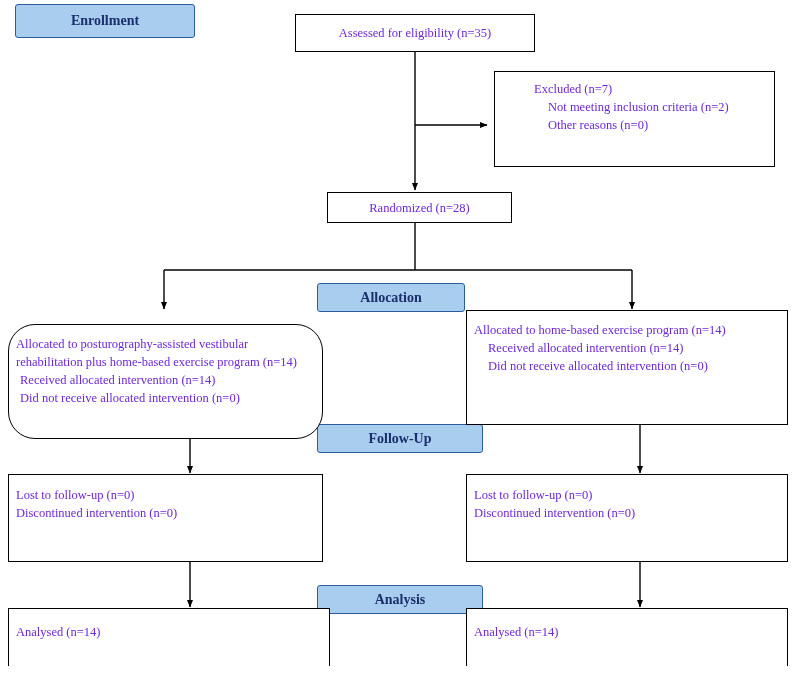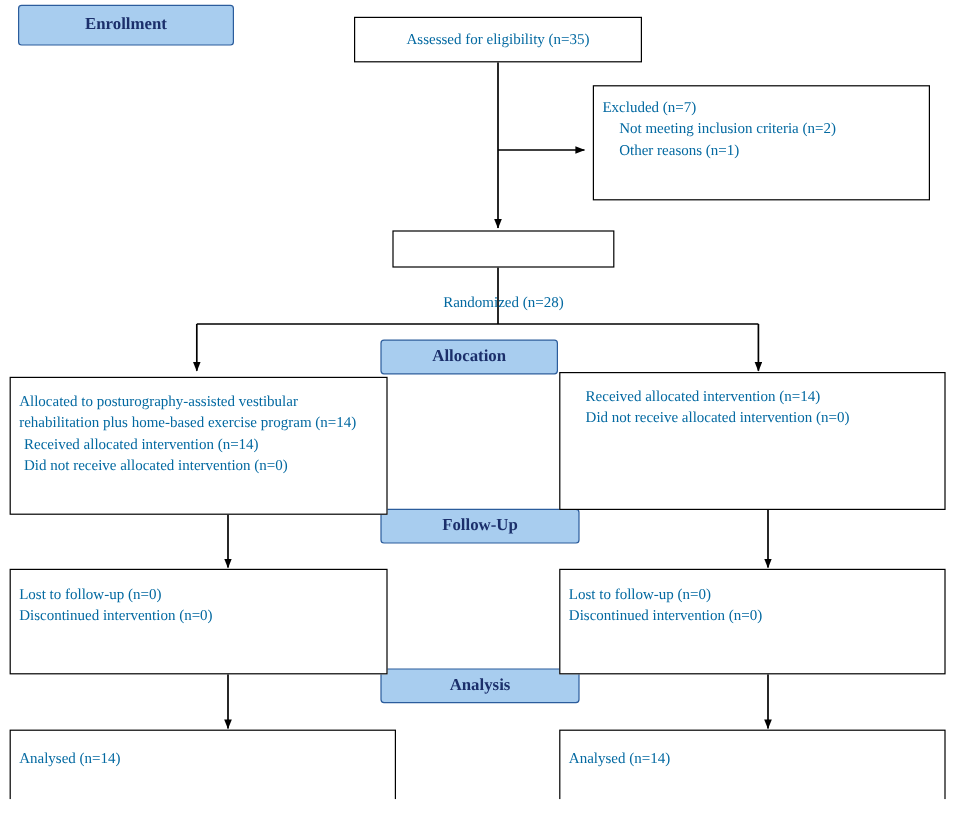--- a/index.html
+++ b/index.html
@@ -17,21 +17,21 @@
     overflow: hidden;
     background: #ffffff;
   }
   .node {
     position: absolute;
     box-sizing: border-box;
     border: 1px solid #000000;
     background: #ffffff;
     font-size: 12.5px;
     line-height: 1.45;
-    color: #0369a1;
+    color: #6d28d9;
   }
   .node .inner {
     padding: 5px 7px;
   }
   .stage {
     position: absolute;
     box-sizing: border-box;
     border: 1px solid #2b5c9c;
     background: #a8cdef;
     color: #1b2f6b;
@@ -96,54 +96,55 @@
   </div>
 
   <div class="stage" style="left:317px; top:283px; width:148px; height:29px;">
     <span>Allocation</span>
   </div>
 
   <div class="stage" style="left:317px; top:424px; width:166px; height:29px;">
     <span>Follow-Up</span>
   </div>
 
-  <div class="stage" style="left:317px; top:557px; width:166px; height:29px;">
+  <div class="stage" style="left:317px; top:585px; width:166px; height:29px;">
     <span>Analysis</span>
   </div>
 
   <div class="node centered" style="left:295px; top:14px; width:240px; height:38px;">
     <div class="inner" style="padding-top:9px;">
       <span class="indent0">Assessed for eligibility (n=35)</span>
     </div>
   </div>
 
-  <div class="node" style="left:494px; top:71px; width:281px; height:96px;">
+  <div class="node" style="left:494px; top:71px; width:281px; height:96px;padding-left:32px;">
     <div class="inner" style="padding-top:8px;">
       <span class="indent0">Excluded  (n=7)</span>
       <span class="indent1">Not meeting inclusion criteria (n=2)</span>
-      <span class="indent1">Other reasons (n=1)</span>
+      <span class="indent1">Other reasons (n=0)</span>
     </div>
   </div>
 
   <div class="node centered" style="left:327px; top:192px; width:185px; height:31px;">
-    <div class="inner" style="padding-top:6px;margin-top:44px;">
+    <div class="inner" style="padding-top:6px;">
       <span class="indent0">Randomized (n=28)</span>
     </div>
   </div>
 
-  <div class="node" style="left:8px; top:314px; width:315px; height:115px;">
+  <div class="node" style="left:8px; top:324px; width:315px; height:115px;border-radius:27px;">
     <div class="inner" style="padding-top:10px;">
       <span class="indent0">Allocated to posturography-assisted vestibular rehabilitation plus home-based exercise program (n=14)</span>
       <span class="indent0" style="padding-left:4px;">Received allocated intervention (n=14)</span>
       <span class="indent0" style="padding-left:4px;">Did not receive allocated intervention (n=0)</span>
     </div>
   </div>
 
   <div class="node" style="left:466px; top:310px; width:322px; height:115px;">
     <div class="inner" style="padding-top:10px;">
+      <span class="indent0">Allocated to home-based exercise program (n=14)</span>
       <span class="indent1">Received allocated intervention (n=14)</span>
       <span class="indent1">Did not receive allocated intervention (n=0)</span>
     </div>
   </div>
 
   <div class="node" style="left:8px; top:474px; width:315px; height:88px;">
     <div class="inner" style="padding-top:11px;">
       <span class="indent0">Lost to follow-up (n=0)</span>
       <span class="gap"></span>
       <span class="indent0">Discontinued intervention (n=0)</span>

